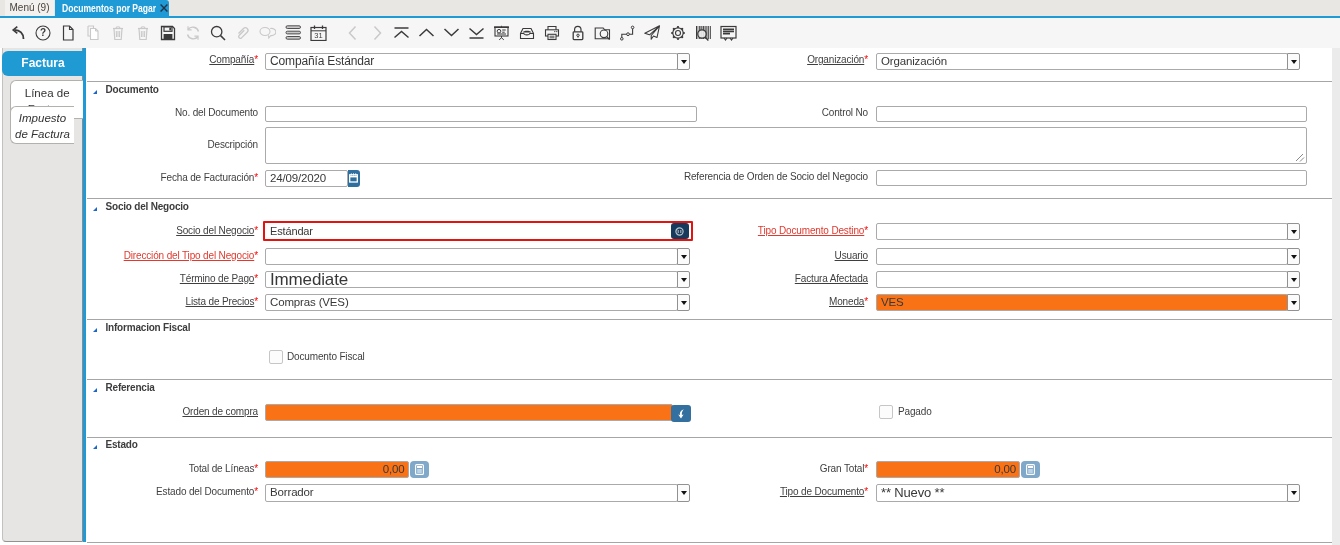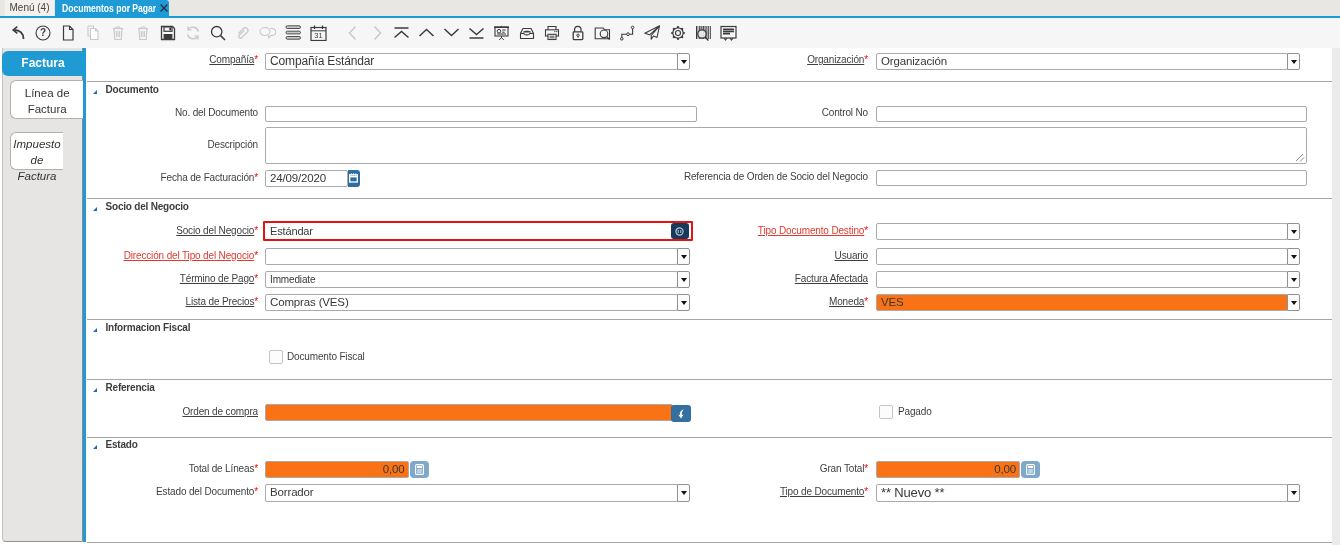--- a/index.html
+++ b/index.html
@@ -17,21 +17,21 @@
 .tbi { position:absolute; top:6px; }
 #content { position:absolute; left:0; top:48px; width:1340px; height:497px; background:#fff; }
 #sidebar { position:absolute; left:2px; top:0px; width:81.3px; height:493.5px; background:#e6e5e3;
   border-left:1px solid #c3c1bd; border-right:1.3px solid #8d8b89; border-bottom:1px solid #949290; border-radius:0 0 0 4px; }
 #bluestrip { position:absolute; left:83.3px; top:0; width:3.2px; height:494px; background:#1e9bd7; }
 .sidetab { position:absolute; background:#fff; border:1px solid #b3b1ac; border-right:none;
   border-radius:6px 0 0 6px; font-size:11.5px; color:#333; text-align:center; }
 #tabFactura { left:2px; top:3px; width:82px; height:24.5px; background:#1f9ad3; border:none;
   color:#fff; font-weight:bold; line-height:24.5px; font-size:12px; }
 #tabLinea { left:10px; top:31.5px; width:73.3px; height:39.5px; padding-top:4px; line-height:16px; }
-#tabImpuesto { left:10px; top:84px; width:53px; height:38px; padding-top:3px; line-height:16px; font-style:italic; }
+#tabImpuesto { left:10px; top:58px; width:64px; height:38px; padding-top:3px; line-height:16px; font-style:italic; }
 #scrollstrip { position:absolute; left:1331.5px; top:0; width:8.5px; height:497px; background:#ebebeb; }
 #main { position:absolute; left:88px; top:0; width:1243.5px; height:494px; background:#fff; }
 .hline { position:absolute; left:-1.5px; width:1245px; height:1.2px; background:#a6a6a6; }
 .sechead { position:absolute; font-size:10px; font-weight:bold; letter-spacing:-0.2px; color:#3d3d3d; white-space:nowrap; }
 .tri { position:absolute; width:0; height:0; border-left:4.5px solid transparent; border-bottom:4.5px solid #1b67c9; }
 .lbl { position:absolute; font-size:10px; letter-spacing:-0.15px; color:#3f3f3f; text-align:center; white-space:nowrap; }
 .lbl u { text-decoration:underline; }
 .red { color:#e0392e; }
 .ast { color:#ff0000; }
 .inp { position:absolute; background:#fff; border:1px solid #aaa; border-radius:2px;
@@ -41,21 +41,21 @@
   border-radius:0 2px 2px 0; }
 .cbtn i { position:absolute; left:2.5px; top:6px; width:0; height:0; display:block;
   border-left:3.5px solid transparent; border-right:3.5px solid transparent; border-top:4.5px solid #111; }
 .chk { position:absolute; width:14px; height:14px; background:#fcfcfc; border:1px solid #c6c6c6; border-radius:2px; }
 .clbl { position:absolute; font-size:10px; letter-spacing:-0.15px; color:#3f3f3f; white-space:nowrap; }
 </style>
 </head>
 <body>
 <div id="page">
   <div id="tabbar">
-    <div id="menutab">Menú (4)</div>
+    <div id="menutab">Menú (9)</div>
     <div id="activetab">
         <span>Documentos por Pagar</span>
       <svg style="position:absolute;left:104.5px;top:4.2px" width="8" height="8" viewBox="0 0 8 8">
           <path d="M0.6,0.6 L7.4,7.4 M7.4,0.6 L0.6,7.4" stroke="#233345" stroke-width="1.4" fill="none"></path>
         </svg>
     </div>
   </div>
   <div id="blueline"></div>
 <div id="toolbar">
       <svg class="tbi" style="left:8.5px;top:6.5px" width="17" height="16" viewBox="0 0 17 16">
@@ -273,21 +273,21 @@
         <div class="inp" style="left:177.0px;top:199.5px;width:412.5px;height:17.0px;line-height:15.0px;font-size:11.5px"></div>
         <div class="cbtn" style="left:589.0px;top:199.5px;height:17.0px">
           <i></i>
         </div>
         <div class="lbl" style="right:463.5px;top:201.5px"><u>Usuario</u></div>
         <div class="inp" style="left:788.0px;top:199.5px;width:411.5px;height:17.0px;line-height:15.0px;font-size:11.5px"></div>
         <div class="cbtn" style="left:1199.0px;top:199.5px;height:17.0px">
           <i></i>
         </div>
         <div class="lbl" style="right:1073.5px;top:224.5px"><u>Término de Pago</u><span class="ast">*</span></div>
-        <div class="inp" style="left:177.0px;top:222.5px;width:412.5px;height:17.0px;line-height:15.0px;font-size:10px">Immediate</div>
+        <div class="inp" style="left:177.0px;top:222.5px;width:412.5px;height:17.0px;line-height:15.0px;font-size:17px">Immediate</div>
         <div class="cbtn" style="left:589.0px;top:222.5px;height:17.0px">
           <i></i>
         </div>
         <div class="lbl" style="right:463.5px;top:224.5px"><u>Factura Afectada</u></div>
         <div class="inp" style="left:788.0px;top:222.5px;width:411.5px;height:17.0px;line-height:15.0px;font-size:11.5px"></div>
         <div class="cbtn" style="left:1199.0px;top:222.5px;height:17.0px">
           <i></i>
         </div>
         <div class="lbl" style="right:1073.5px;top:248.0px"><u>Lista de Precios</u><span class="ast">*</span></div>
         <div class="inp" style="left:177.0px;top:246.0px;width:412.5px;height:17.0px;line-height:15.0px;font-size:11.5px">Compras (VES)</div>

